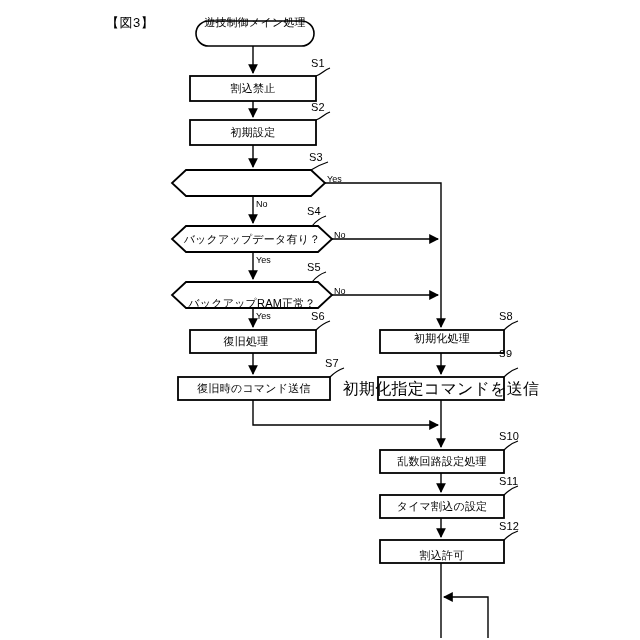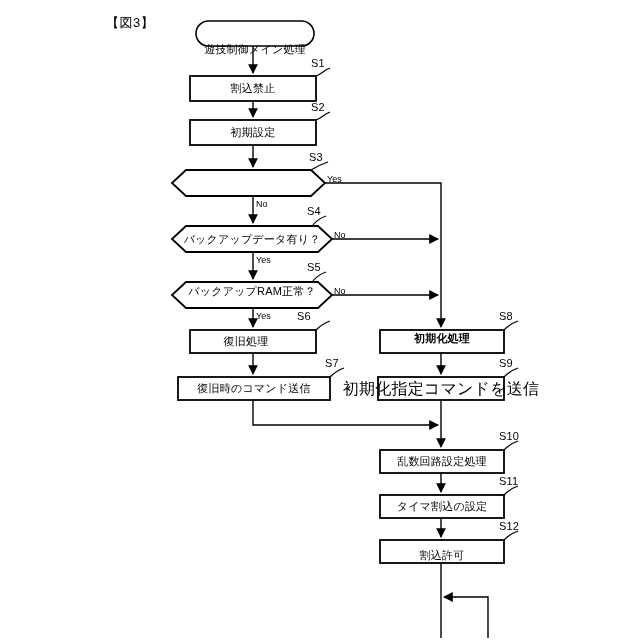--- a/index.html
+++ b/index.html
@@ -130,44 +130,44 @@
       <path d="M 316 330 C 320 326 324 323 330 321" stroke-width="1.2"></path>
       <path d="M 330 377 C 334 373 338 370 344 368" stroke-width="1.2"></path>
       <path d="M 504 330 C 508 326 512 323 518 321" stroke-width="1.2"></path>
       <path d="M 504 377 C 508 373 512 370 518 368" stroke-width="1.2"></path>
       <path d="M 504 450 C 508 446 512 443 518 441" stroke-width="1.2"></path>
       <path d="M 504 495 C 508 491 512 488 518 486" stroke-width="1.2"></path>
       <path d="M 504 540 C 508 536 512 533 518 531" stroke-width="1.2"></path>
     </g>
   </svg>
 
-  <div class="node-text" style="left:196px;top:37px;width:118px;height:25px;">遊技制御メイン処理</div>
+  <div class="node-text" style="left:196px;top:10px;width:118px;height:25px;">遊技制御メイン処理</div>
 
   <div class="node-text" style="left:190px;top:76px;width:126px;height:25px;">割込禁止</div>
   <div class="node-text" style="left:190px;top:120px;width:126px;height:25px;">初期設定</div>
   <div class="node-text" style="left:172px;top:226px;width:160px;height:26px;">バックアップデータ有り？</div>
-  <div class="node-text" style="left:172px;top:282px;width:160px;height:18px;">バックアップRAM正常？</div>
+  <div class="node-text" style="left:172px;top:294px;width:160px;height:18px;">バックアップRAM正常？</div>
   <div class="node-text" style="left:190px;top:330px;width:112px;height:23px;">復旧処理</div>
   <div class="node-text" style="left:178px;top:377px;width:152px;height:23px;">復旧時のコマンド送信</div>
 
-  <div class="node-text" style="left:380px;top:330px;width:124px;height:17px;font-weight:bold;">初期化処理</div>
+  <div class="node-text" style="left:380px;top:330px;width:124px;height:17px;">初期化処理</div>
   <div class="node-text" style="left:378px;top:377px;width:126px;height:23px;font-size:16px;">初期化指定コマンドを送信</div>
   <div class="node-text" style="left:380px;top:450px;width:124px;height:23px;">乱数回路設定処理</div>
   <div class="node-text" style="left:380px;top:495px;width:124px;height:23px;">タイマ割込の設定</div>
   <div class="node-text" style="left:380px;top:540px;width:124px;height:31px;">割込許可</div>
 
   <div class="step-label" style="left:311px;top:57px;">S1</div>
   <div class="step-label" style="left:311px;top:101px;">S2</div>
   <div class="step-label" style="left:309px;top:151px;">S3</div>
   <div class="step-label" style="left:307px;top:205px;">S4</div>
   <div class="step-label" style="left:307px;top:261px;">S5</div>
-  <div class="step-label" style="left:297px;top:310px;">S6</div>
+  <div class="step-label" style="left:311px;top:310px;">S6</div>
   <div class="step-label" style="left:325px;top:357px;">S7</div>
   <div class="step-label" style="left:499px;top:310px;">S8</div>
-  <div class="step-label" style="left:499px;top:357px;">S9</div>
+  <div class="step-label" style="left:499px;top:348px;font-family:Liberation Mono, monospace;">S9</div>
   <div class="step-label" style="left:499px;top:430px;">S10</div>
   <div class="step-label" style="left:499px;top:475px;">S11</div>
   <div class="step-label" style="left:499px;top:520px;">S12</div>
 
   <div class="branch-label" style="left:327px;top:174px;">Yes</div>
   <div class="branch-label" style="left:256px;top:199px;">No</div>
 
   <div class="branch-label" style="left:334px;top:230px;">No</div>
   <div class="branch-label" style="left:256px;top:255px;">Yes</div>
 

